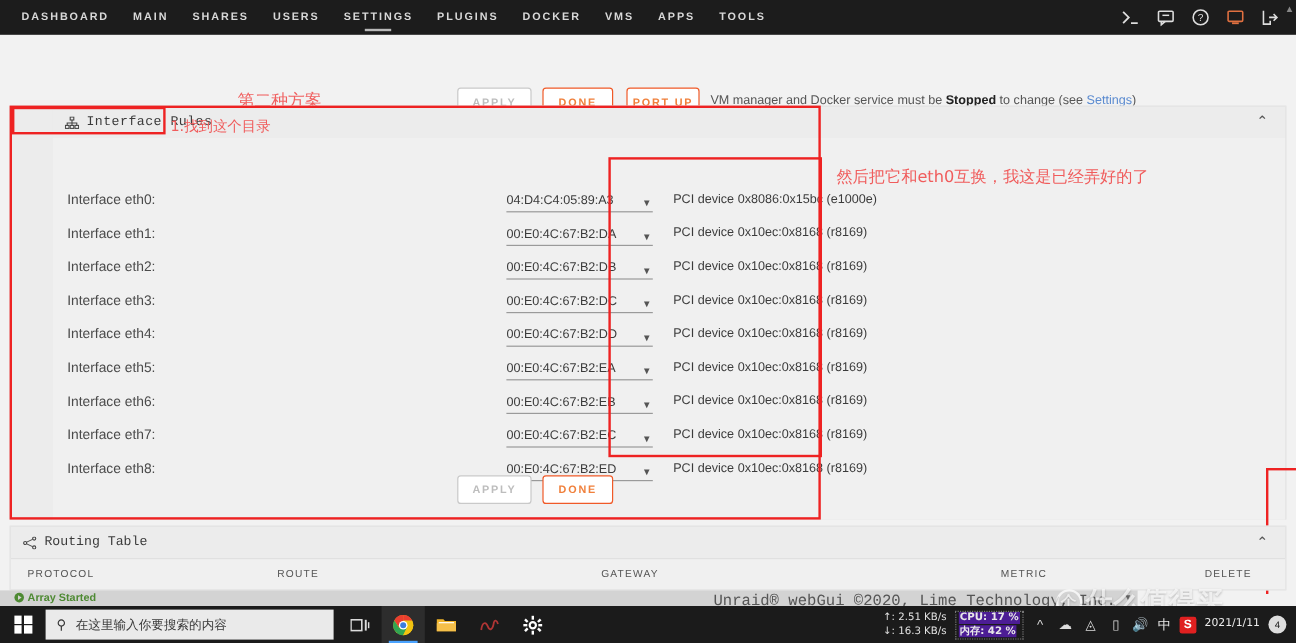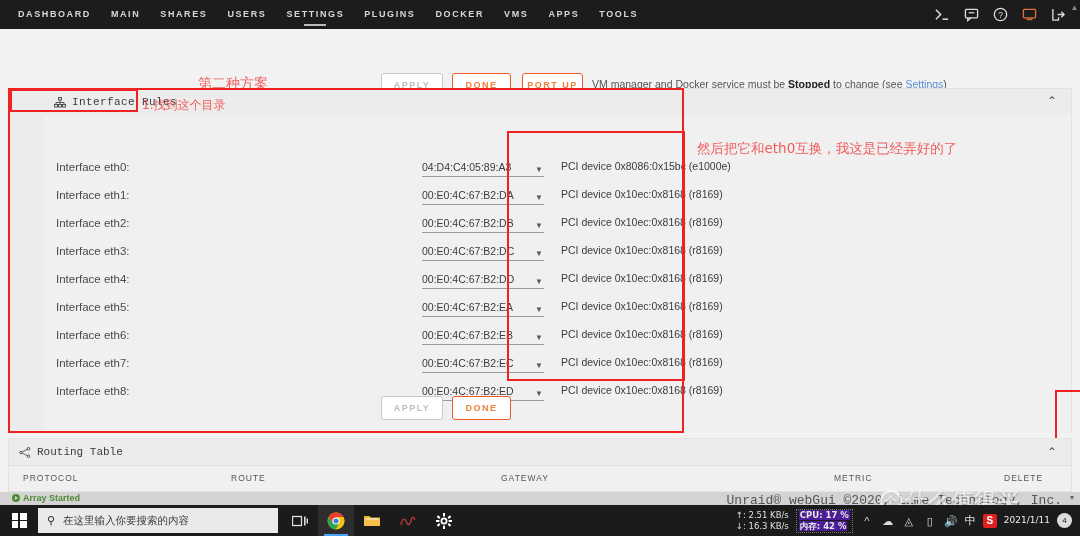--- a/index.html
+++ b/index.html
@@ -155,21 +155,21 @@
   }
   .routing-collapse { position: absolute; right: 14px; top: 6px; font-size: 12px; color: #555; cursor: pointer; }
   .routing-cols { position: relative; height: 26px; background: #f0f0f0; border-top: 1px solid #e0e0e0; }
   .rcol {
     position: absolute; top: 7px; font-size: 8.5px; letter-spacing: 1px;
     color: #555; font-weight: normal;
   }
 
   
   .statusbar {
-    position: absolute; left: 0; top: 492px; width: 1080px; height: 13px;
+    position: absolute; left: 0; top: 492px; width: 948px; height: 13px;
     background: #d3d3d3; font-size: 9px; color: #444;
   }
   .array-status {
     position: absolute; left: 12px; top: 1px; color: #4e8a33; font-weight: bold;
     display: flex; align-items: center; gap: 3px;
   }
   .array-dot {
     width: 8px; height: 8px; border-radius: 50%; background: #4e8a33;
     display: inline-block; position: relative;
   }

